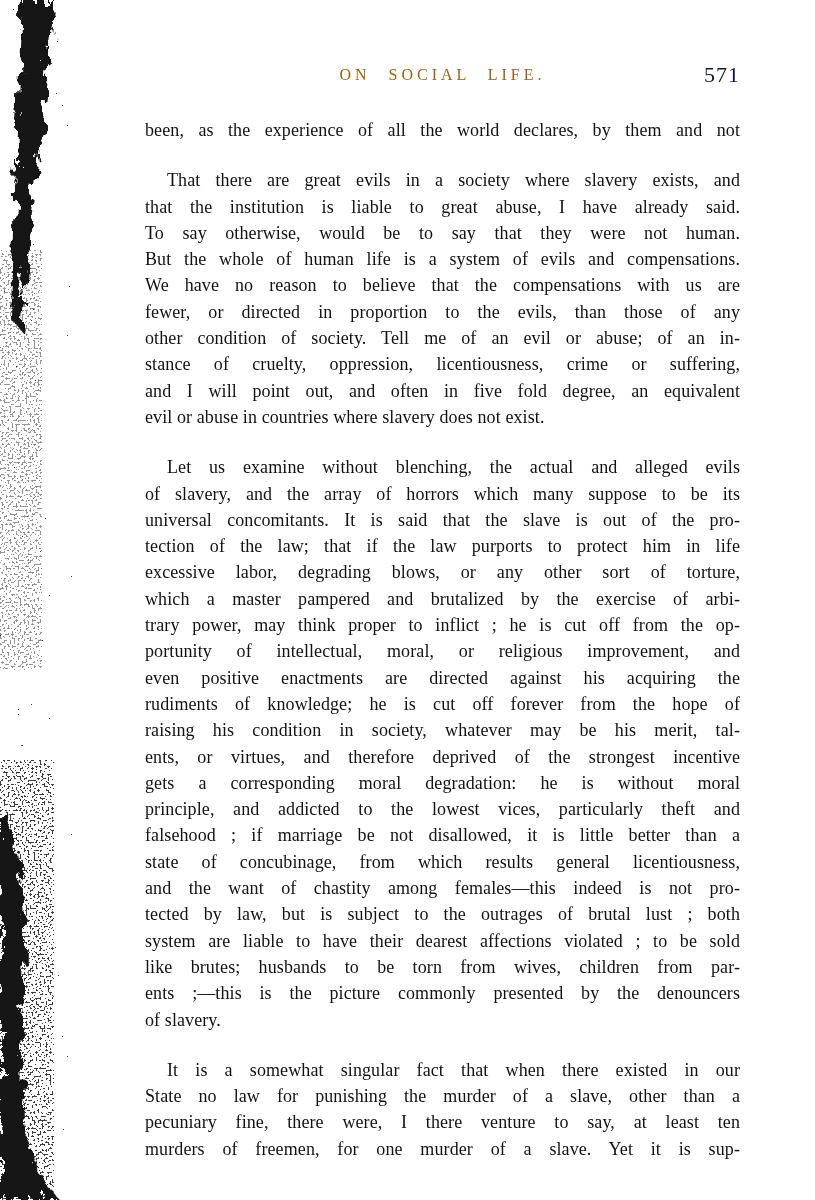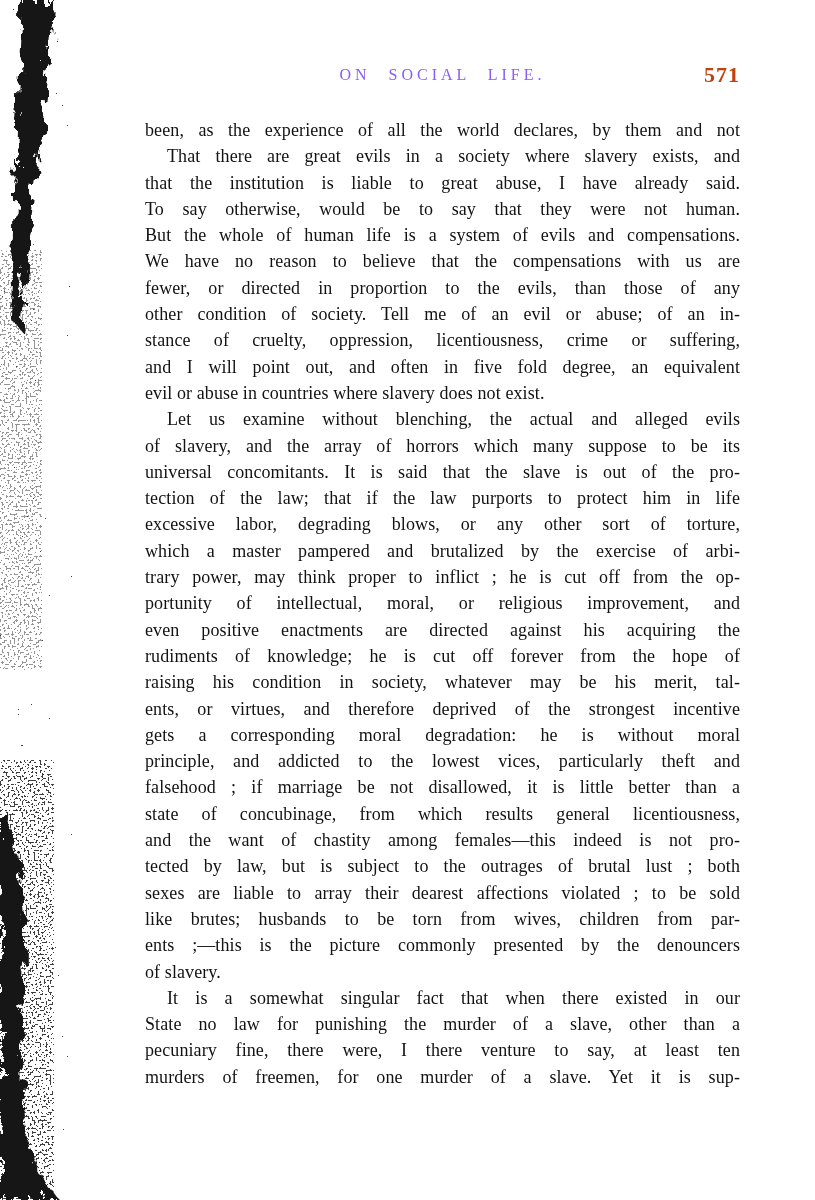--- a/index.html
+++ b/index.html
@@ -33,30 +33,30 @@
   .running-title {
     position: absolute;
     left: 0;
     right: 0;
     top: 4px;
     text-align: center;
     font-size: 16px;
     letter-spacing: 4px;
     word-spacing: 10px;
     font-weight: 500;
-    color: #8b5cf6;
+    color: #a16207;
   }
   .page-number {
     position: absolute;
     right: 0;
     top: 0;
     font-size: 22px;
-    font-weight: bold;
+    font-weight: normal;
     letter-spacing: 1px;
-    color: #c2410c;
+    color: #0f172a;
   }
   .body-block {
     position: absolute;
     left: 145px;
     top: 117px;
     width: 595px;
     z-index: 2;
   }
   .paragraph {
     margin: 0;
@@ -70,20 +70,21 @@
     text-align-last: justify;
     white-space: normal;
     overflow: hidden;
     letter-spacing: 0.1px;
   }
   .line.para-end {
     text-align-last: left;
   }
   .line.indent {
     text-indent: 22px;
+    margin-top: 24px;
   }
 </style>
 </head>
 <body>
 
 <div class="page">
 
   <svg class="gutter-svg" width="120" height="1200" viewBox="0 0 120 1200" aria-hidden="true">
     <defs>
       <filter id="rough" x="-60%" y="-5%" width="220%" height="110%">
@@ -151,21 +152,21 @@
         <div class="line">even positive enactments are directed against his acquiring the</div>
         <div class="line">rudiments of knowledge; he is cut off forever from the hope of</div>
         <div class="line">raising his condition in society, whatever may be his merit, tal-</div>
         <div class="line">ents, or virtues, and therefore deprived of the strongest incentive</div>
         <div class="line">gets a corresponding moral degradation: he is without moral</div>
         <div class="line">principle, and addicted to the lowest vices, particularly theft and</div>
         <div class="line">falsehood ; if marriage be not disallowed, it is little better than a</div>
         <div class="line">state of concubinage, from which results general licentiousness,</div>
         <div class="line">and the want of chastity among females—this indeed is not pro-</div>
         <div class="line">tected by law, but is subject to the outrages of brutal lust ; both</div>
-        <div class="line">sexes are liable to array their dearest affections violated ; to be sold</div>
+        <div class="line">system are liable to have their dearest affections violated ; to be sold</div>
         <div class="line">like brutes; husbands to be torn from wives, children from par-</div>
         <div class="line">ents ;—this is the picture commonly presented by the denouncers</div>
         <div class="line para-end">of slavery.</div>
       </div>
       <div class="paragraph">
         <div class="line indent">It is a somewhat singular fact that when there existed in our</div>
         <div class="line">State no law for punishing the murder of a slave, other than a</div>
         <div class="line">pecuniary fine, there were, I there venture to say, at least ten</div>
         <div class="line">murders of freemen, for one murder of a slave.  Yet it is sup-</div>
       </div>

